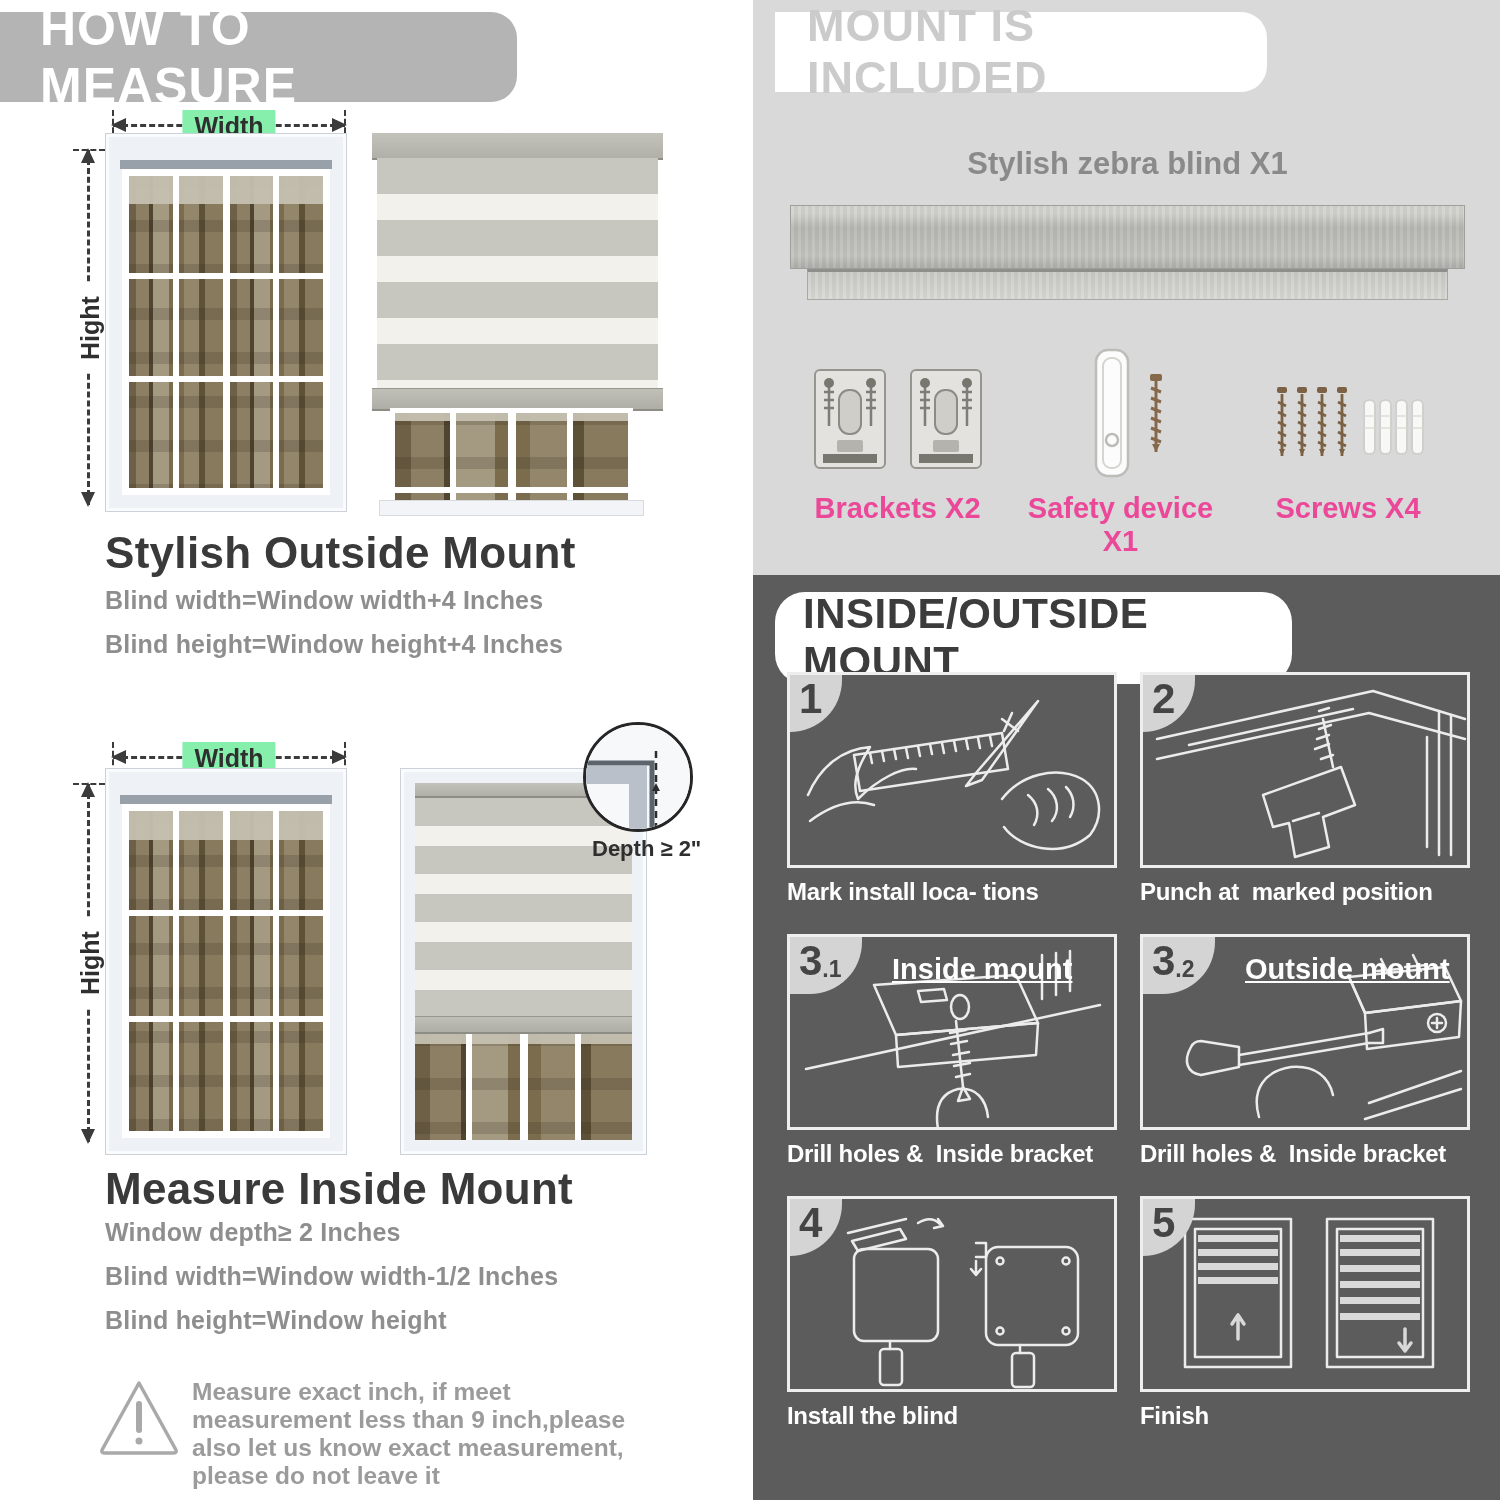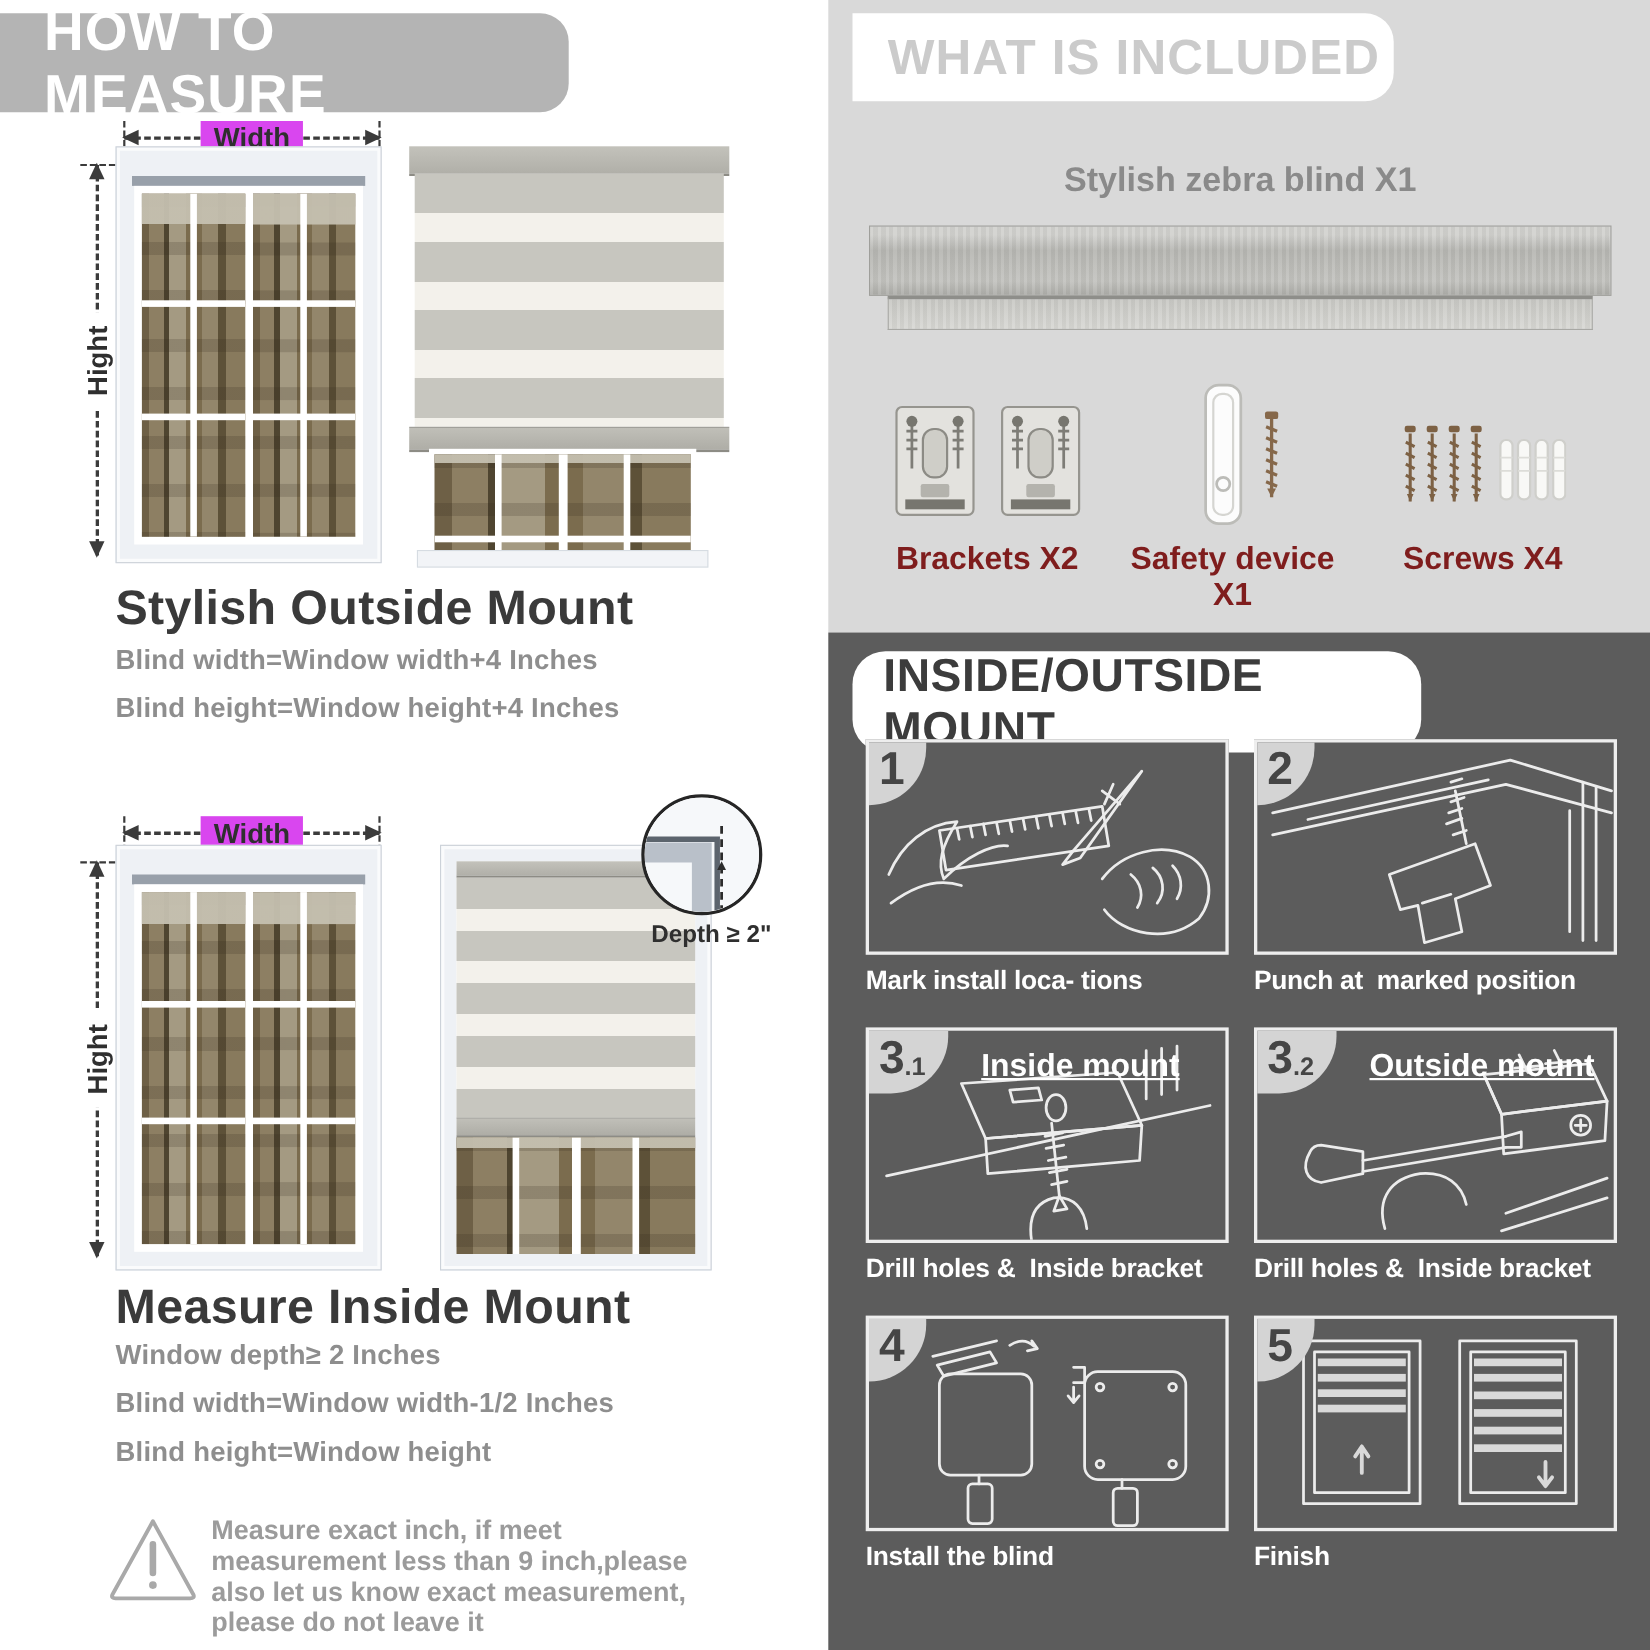--- a/index.html
+++ b/index.html
@@ -21,21 +21,21 @@
   .dim-h{position:absolute;height:0;border-top:3px dashed #3b3b3b;}
   .dim-v{position:absolute;width:0;border-left:3px dashed #3b3b3b;}
   .ah{position:absolute;width:0;height:0;}
   .ah.l{left:-2px;top:-9px;border-right:15px solid #3b3b3b;border-top:7px solid transparent;border-bottom:7px solid transparent;}
   .ah.r{right:-2px;top:-9px;border-left:15px solid #3b3b3b;border-top:7px solid transparent;border-bottom:7px solid transparent;}
   .ah.u{top:-2px;left:-9px;border-bottom:15px solid #3b3b3b;border-left:7px solid transparent;border-right:7px solid transparent;}
   .ah.d{bottom:-2px;left:-9px;border-top:15px solid #3b3b3b;border-left:7px solid transparent;border-right:7px solid transparent;}
   .tick{position:absolute;top:-17px;height:32px;border-left:2px dashed #3b3b3b;}
   .tick.l{left:-1px;}.tick.r{right:-1px;}
   .tick.t{left:-17px;top:-1px;width:32px;height:0;border-left:none;border-top:2px dashed #3b3b3b;}
-  .dlab{position:absolute;left:50%;top:-17px;transform:translateX(-50%);background:#d946ef;
+  .dlab{position:absolute;left:50%;top:-17px;transform:translateX(-50%);background:#86efac;
         padding:0 12px;font-size:25px;color:#2f2f2f;line-height:32px;white-space:nowrap;}
   .vlab{position:absolute;top:50%;left:50%;transform:translate(-50%,-50%) rotate(180deg);
         writing-mode:vertical-rl;background:#fff;padding:12px 0;font-size:25px;color:#2f2f2f;}
   
   .window{position:absolute;background:#eef1f5;border:1px solid #ccd2d9;box-shadow:inset 0 0 0 3px #fafbfc;}
   .w-recess{position:absolute;left:14px;right:14px;top:26px;height:9px;background:#98a0aa;}
   .w-in{position:absolute;left:16px;right:16px;top:35px;bottom:16px;background:#fff;display:flex;gap:7px;padding:7px;}
   .pane{flex:1;position:relative;overflow:hidden;background:
         linear-gradient(180deg, rgba(197,192,176,.95) 0 9%, rgba(0,0,0,0) 9%),
         repeating-linear-gradient(180deg, rgba(46,36,24,.18) 0 12px, rgba(0,0,0,0) 12px 44px),
@@ -46,21 +46,21 @@
   
   .zebra{background:repeating-linear-gradient(180deg,var(--stripe-gray) 0 36px,var(--stripe-sheer) 36px 62px);}
   .zebra-sm{background:repeating-linear-gradient(180deg,var(--stripe-gray) 0 28px,var(--stripe-sheer) 28px 48px);}
   .headrail{background:linear-gradient(180deg,#c3c2bb,#b0afa8);border-bottom:2px solid #8d8c85;}
   .botrail{background:linear-gradient(180deg,#c0bfb8,#aeada6);border-top:1px solid #97968f;border-bottom:2px solid #8d8c85;}
   
   .h2{position:absolute;font-size:44px;color:var(--text-dark);letter-spacing:.3px;}
   .gline{position:absolute;font-size:25px;color:var(--text-gray);letter-spacing:.2px;}
   .warn-text{position:absolute;font-size:24.5px;line-height:28px;color:#9b9b9b;width:460px;}
   .prod{position:absolute;left:790px;top:146px;width:675px;text-align:center;font-size:31px;color:#8a8a8a;}
-  .ilabel{position:absolute;top:492px;text-align:center;font-size:29px;color:#7f1d1d;}
+  .ilabel{position:absolute;top:492px;text-align:center;font-size:29px;color:#ec4899;}
   .depth-lab{position:absolute;font-size:22px;color:#2f2f2f;white-space:nowrap;}
   
   .bar{position:absolute;left:790px;top:205px;width:675px;}
   .bar-top{height:62px;border:1px solid #9f9f9b;
      background:
        repeating-linear-gradient(90deg, rgba(255,255,255,.07) 0 3px, rgba(80,80,75,.06) 3px 7px),
        linear-gradient(180deg,#d2d2cf 0 12%,#b7b7b3 35%,#c3c3bf 80%,#aeaeaa 100%);}
   .bar-lip{height:27px;margin:0 17px;border:1px solid #a8a8a4;border-top:3px solid #8e8e8a;
      background:
        repeating-linear-gradient(90deg, rgba(255,255,255,.08) 0 3px, rgba(80,80,75,.05) 3px 7px),
@@ -196,21 +196,21 @@
 
 <svg class="warn-tri" width="82" height="78" viewBox="0 0 82 78">
   <path d="M41,5 L78,72 Q79,75 75,75 L7,75 Q3,75 4,72 Z" fill="none" stroke="#a9a9a9" stroke-width="3.5" stroke-linejoin="round"></path>
   <path d="M41,26 V52" stroke="#a9a9a9" stroke-width="6" stroke-linecap="round"></path>
   <circle cx="41" cy="63" r="3.5" fill="#a9a9a9"></circle>
 </svg>
 <div class="warn-text" style="left:192px;top:1378px">Measure exact inch, if meet measurement less than 9 inch,please also let us know exact measurement, please do not leave it</div>
 
 <div class="abs panel-incl"></div>
 <div class="hdr hdr-incl">
-  <span>WHAT IS INCLUDED</span>
+  <span>MOUNT IS INCLUDED</span>
 </div>
 <div class="prod">Stylish zebra blind X1</div>
 
 <div class="bar">
   <div class="bar-top"></div>
   <div class="bar-lip"></div>
 </div>
 
 <svg class="abs" style="left:812px;top:360px" width="172" height="122" viewBox="0 0 172 122">
   <g stroke="#96958f" stroke-width="2" fill="#e3e2de">

